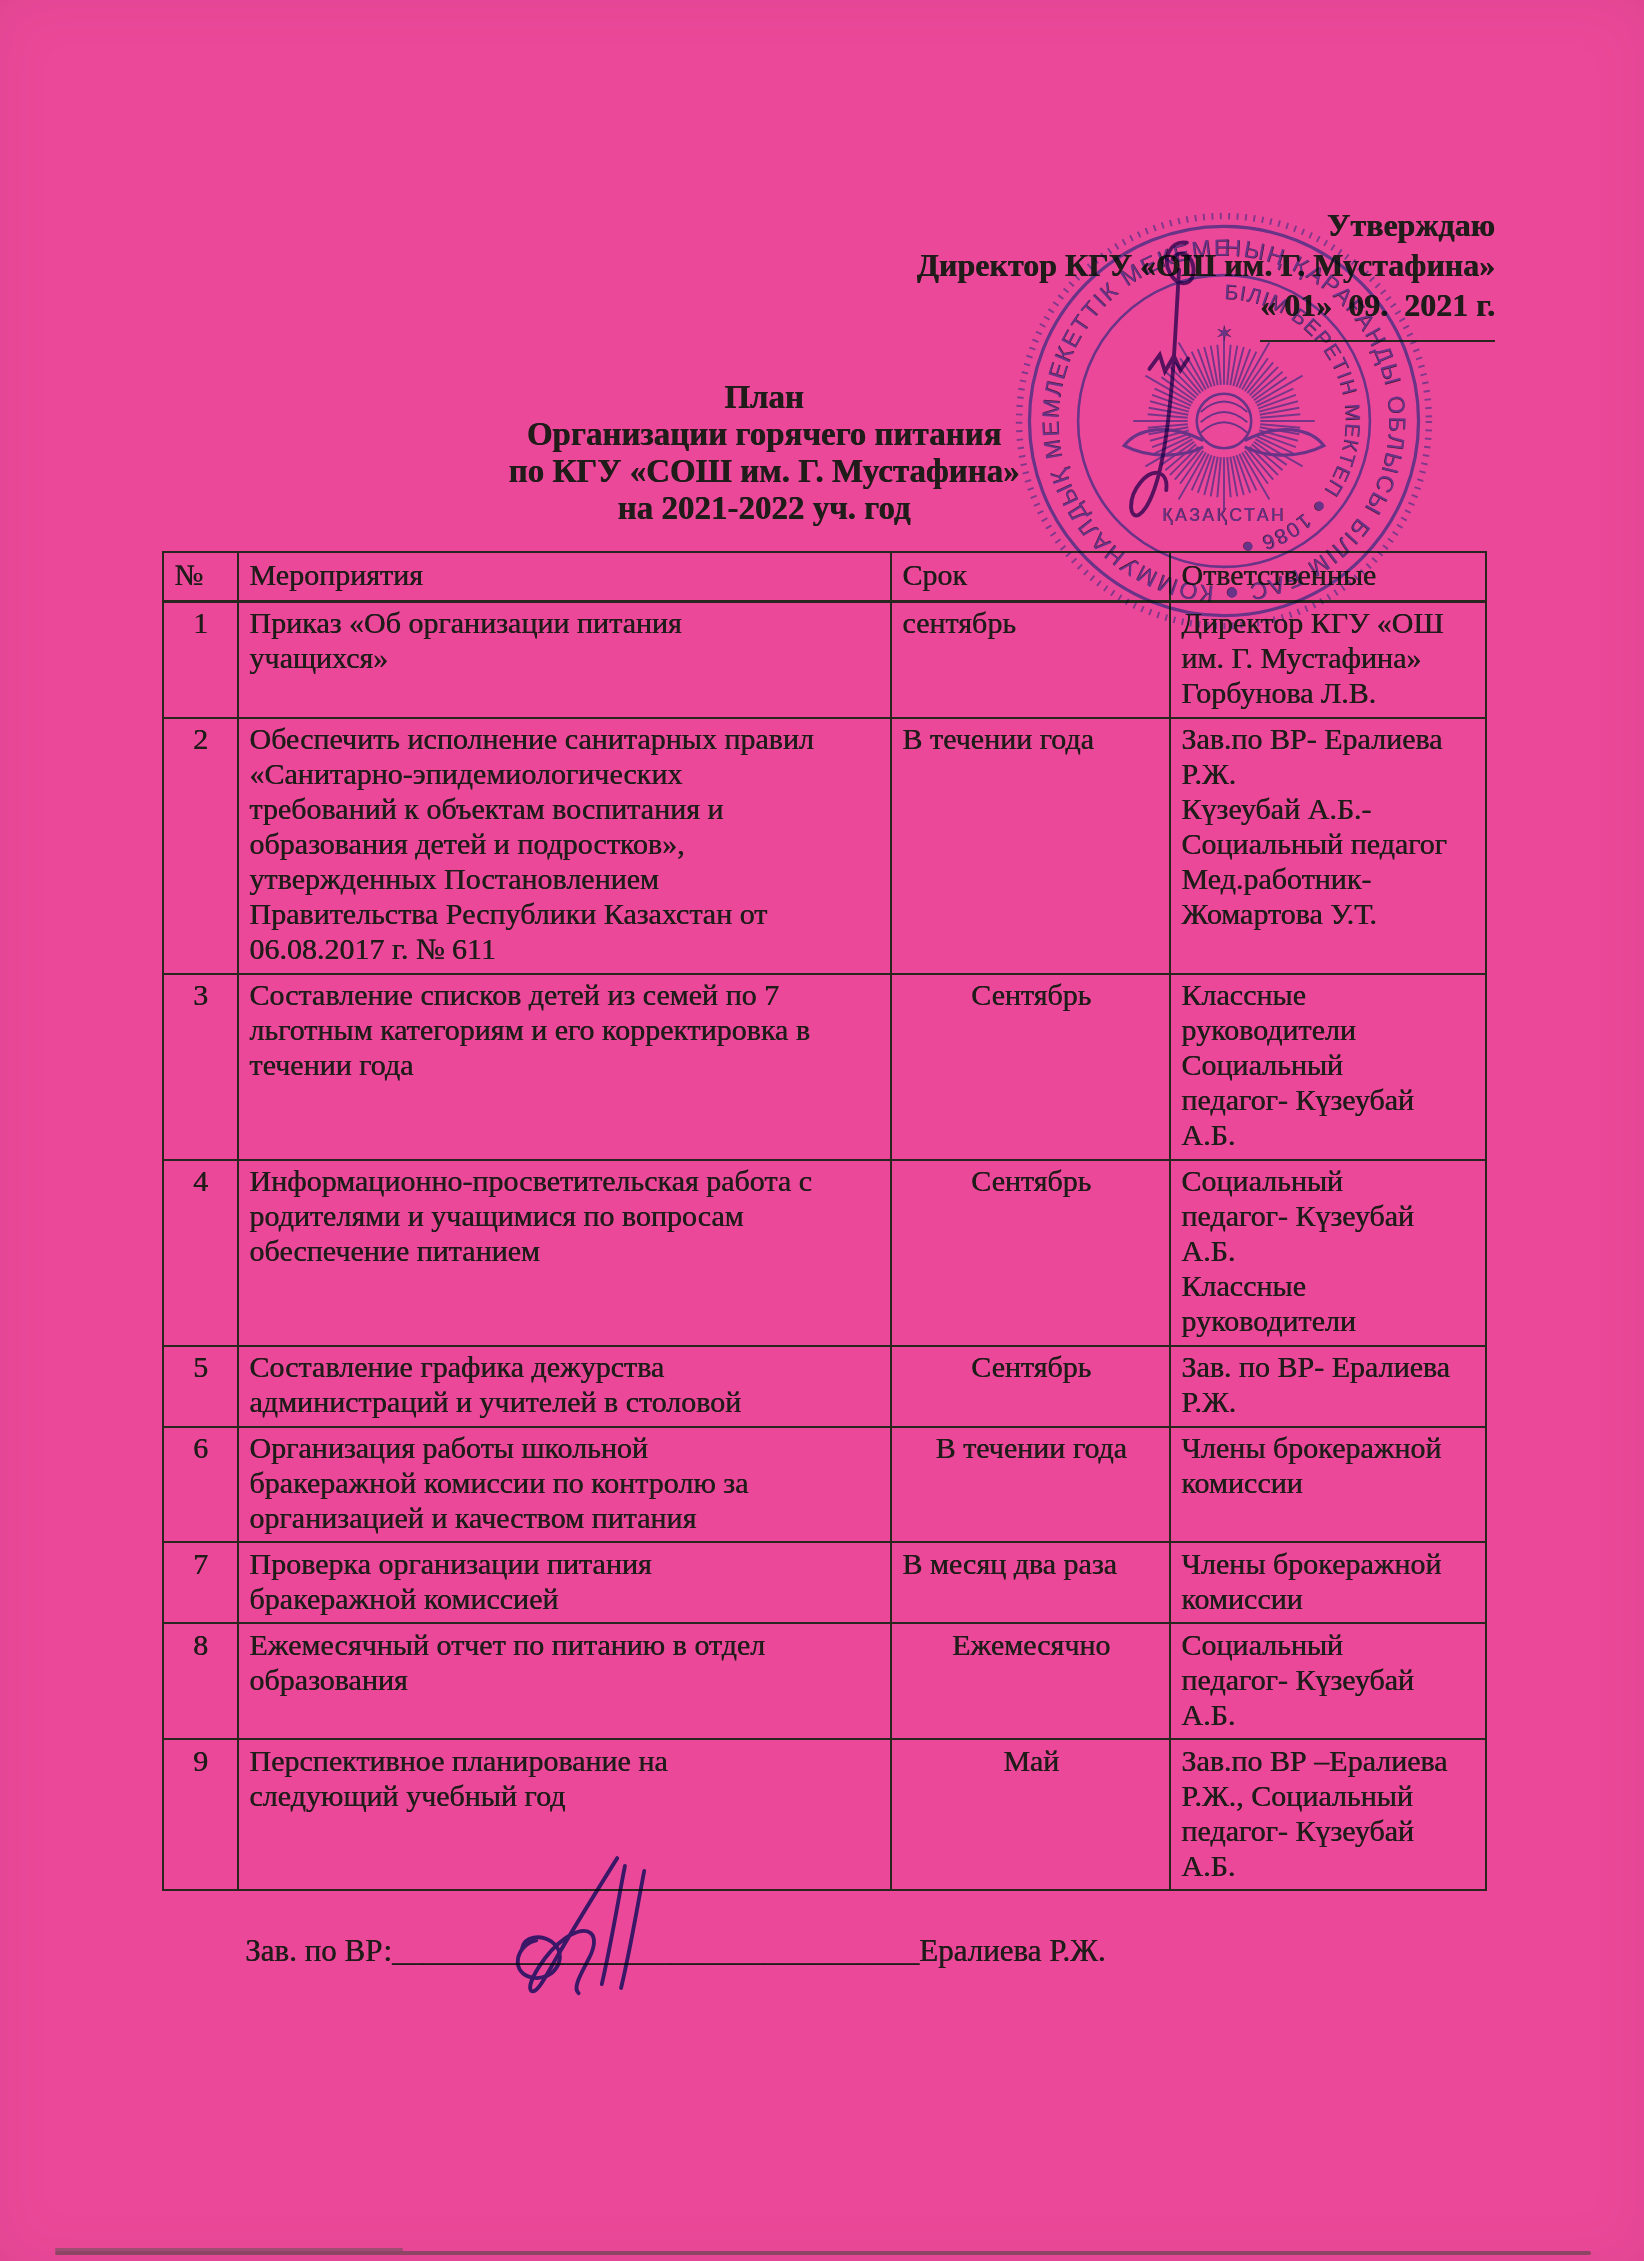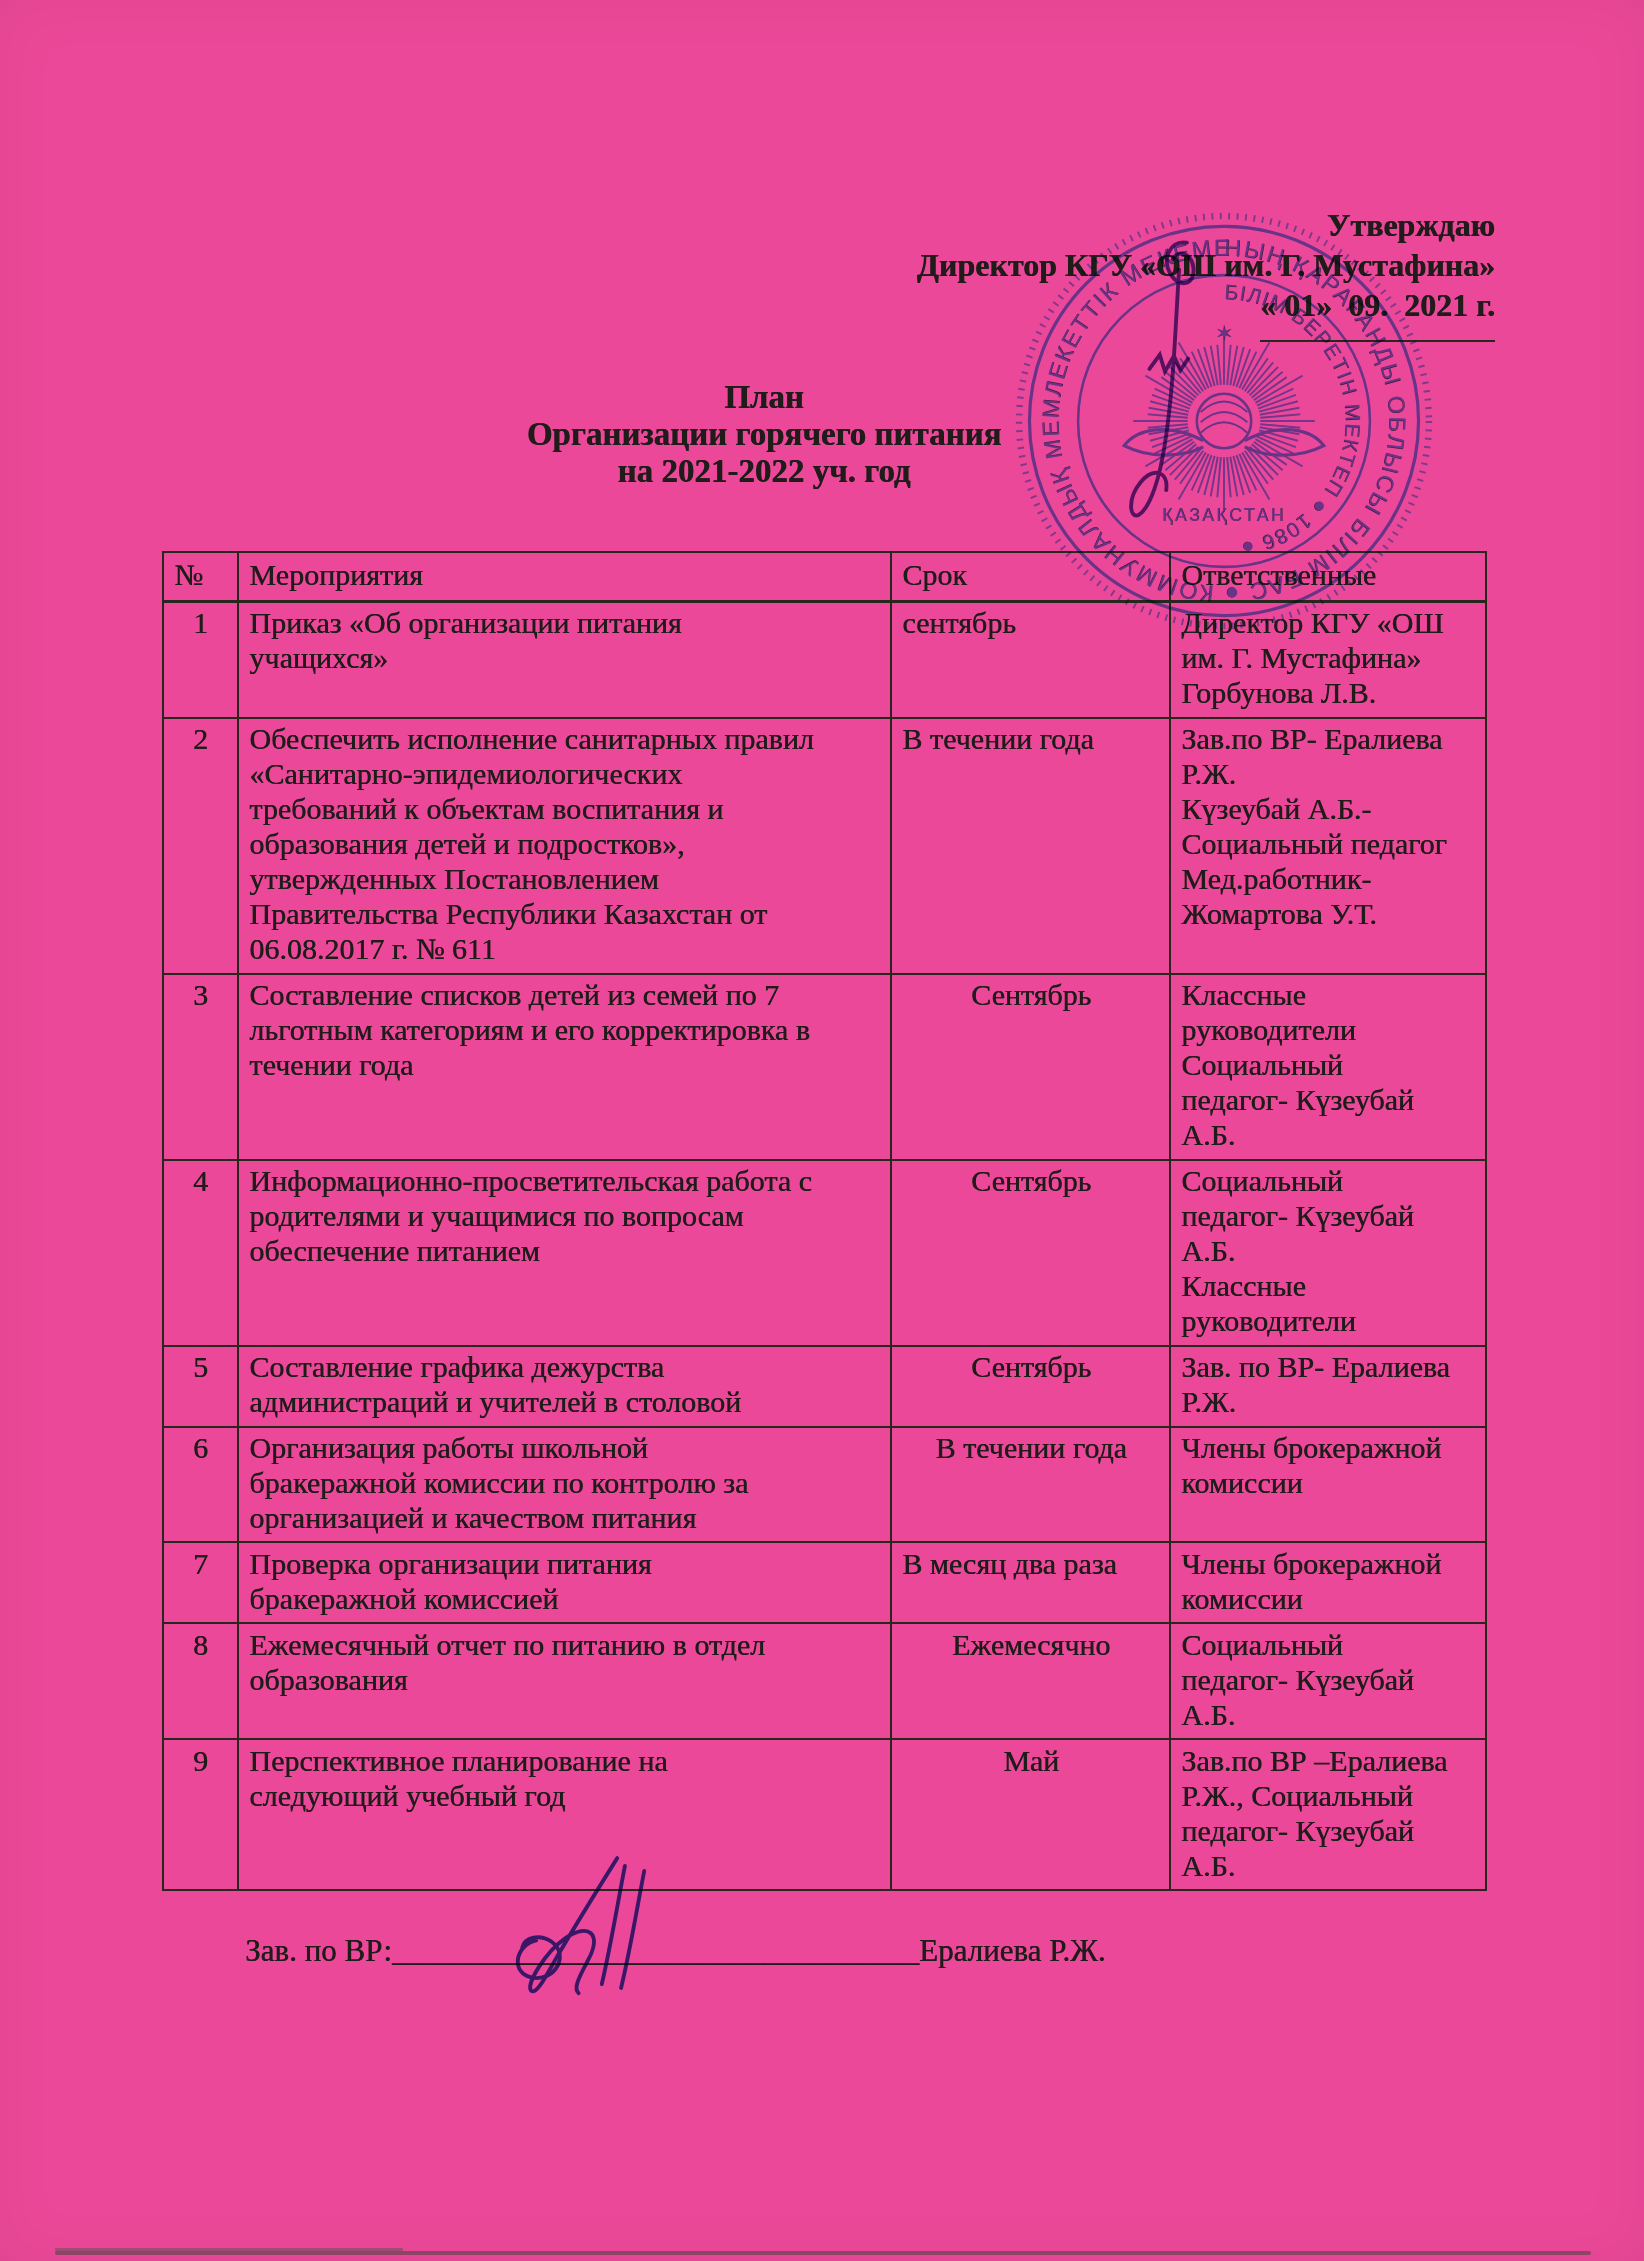--- a/index.html
+++ b/index.html
@@ -54,20 +54,21 @@
 
   <div class="approval">
     <div>Утверждаю</div>
     <div>Директор КГУ «ОШ им. Г. Мустафина»</div>
     <div><span class="date-line">« 01»  09.  2021 г.</span></div>
   </div>
 
   <div class="title-block">
     <div>План</div>
     <div>Организации горячего питания</div>
+    <div>по КГУ «СОШ им. Г. Мустафина»</div>
     <div>на 2021-2022 уч. год</div>
   </div>
 
   <table class="plan-table">
     <colgroup>
       <col style="width:75px">
         <col style="width:653px">
         <col style="width:279px">
         <col style="width:316px">
     </colgroup>

